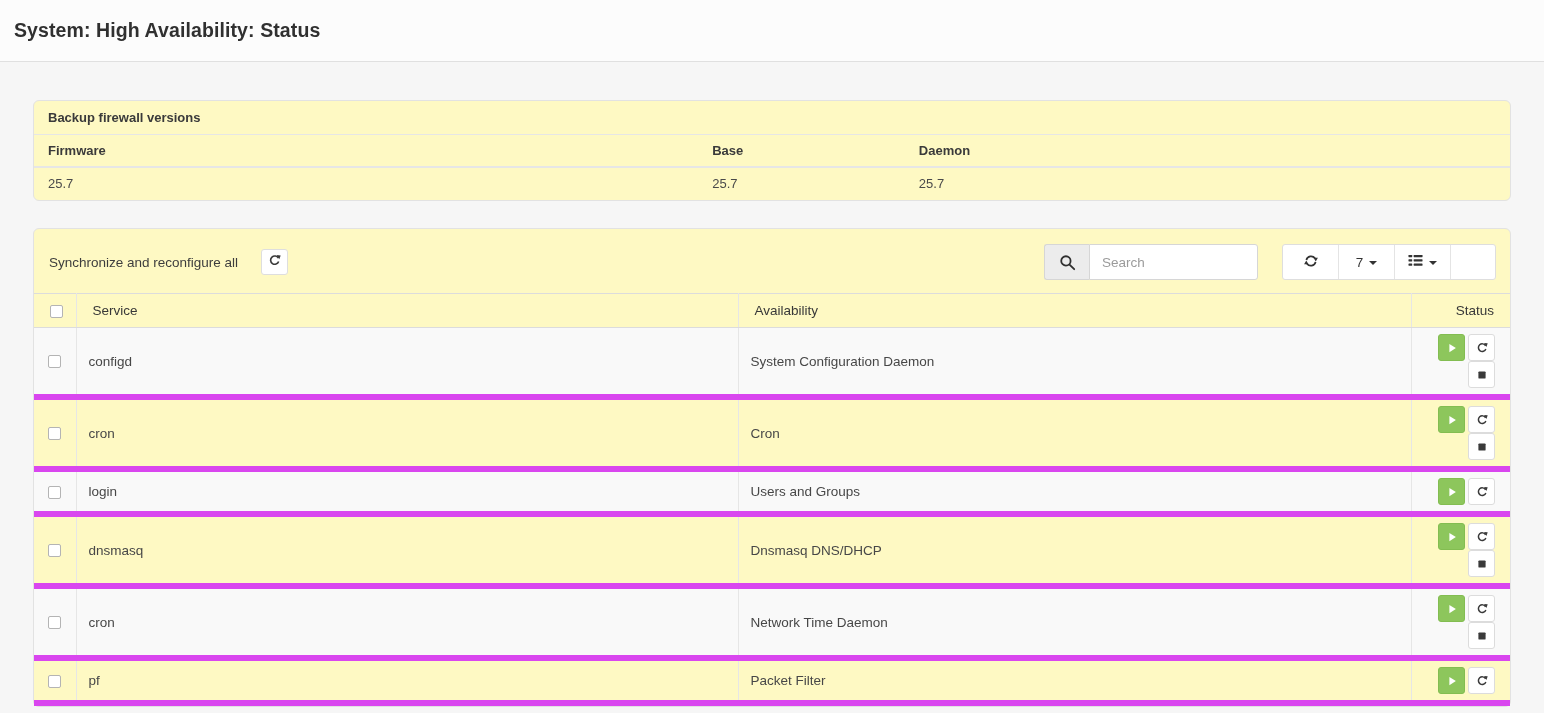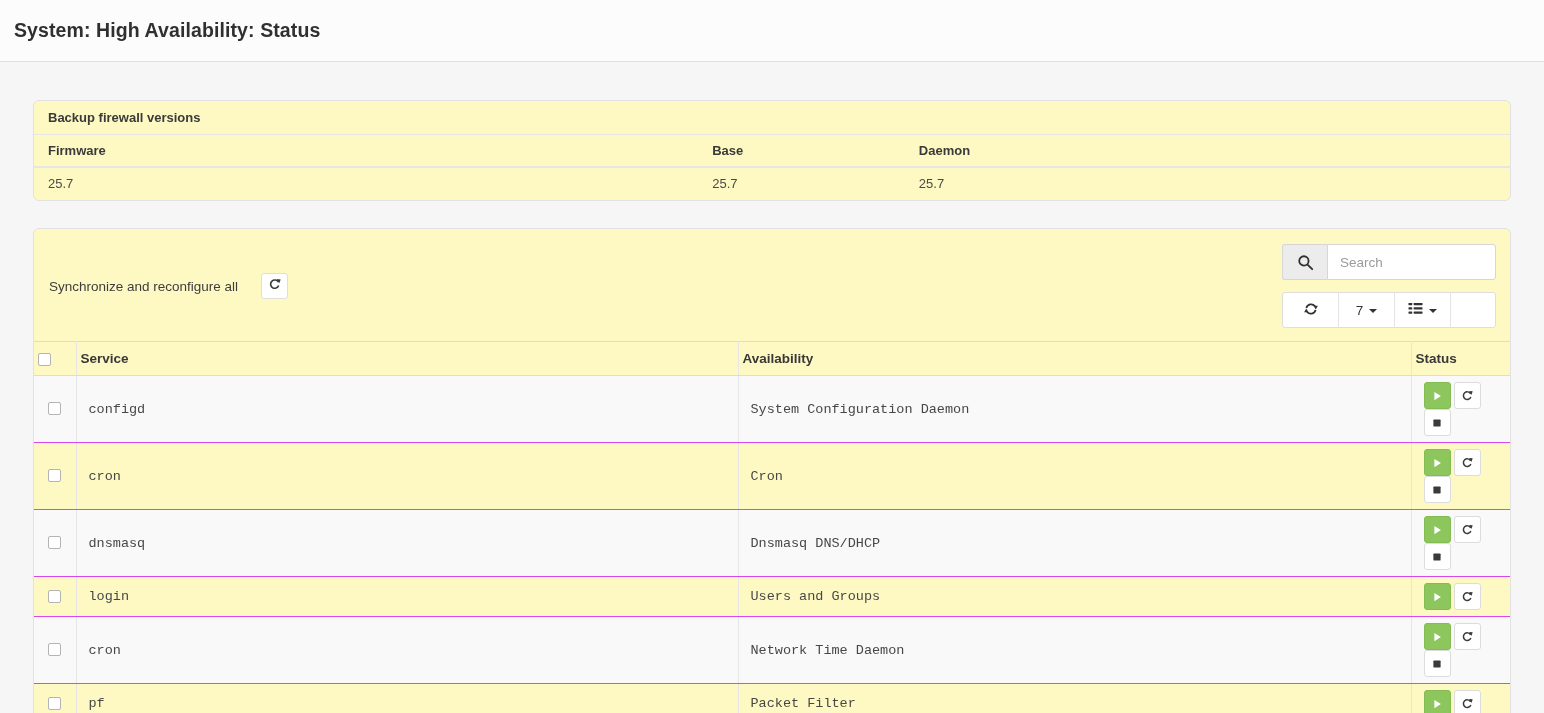--- a/index.html
+++ b/index.html
@@ -35,21 +35,21 @@
 
   .gap { height:27px; }
 
   
   .toolbar { display:flex; justify-content:space-between; align-items:center; padding:15px 14px 13px; }
   .sync { display:flex; align-items:center; gap:23px; font-size:13.5px; color:#3d3d3d; padding-left:1px; }
   .btn-xs {
     width:27px; height:26px; background:#fff; border:1px solid #dedede; border-radius:3px;
     display:flex; align-items:center; justify-content:center; color:#3a3a3a; cursor:pointer; padding:0;
   }
-  .toolbar-right { display:flex; align-items:center; gap:12px;flex-direction:column; }
+  .toolbar-right { display:flex; align-items:center; gap:24px; }
   .search-group { display:flex; height:36px; }
   .search-addon {
     width:45px; background:#ececec; border:1px solid #d6d6d6; border-right:none;
     border-radius:3px 0 0 3px; display:flex; align-items:center; justify-content:center; color:#2f2f2f;
   }
   .search-input {
     width:169px; height:36px; border:1px solid #d6d6d6; border-radius:0 3px 3px 0;
     padding:0 12px; font-size:13.5px; font-family:inherit; color:#333; outline:none; background:#fff;
   }
   .search-input::placeholder { color:#9b9b9b; }
@@ -62,27 +62,27 @@
   .tbtn:last-child { border-right:none; }
   .tbtn-empty { min-width:44px; cursor:default; }
   .caret {
     width:0; height:0; border-left:4px solid transparent; border-right:4px solid transparent;
     border-top:4px solid #333; display:inline-block; margin-top:1px;
   }
 
   
   .stable { width:100%; border-collapse:collapse; font-size:13.5px; table-layout:fixed; }
   .stable thead th {
-    text-align:left; font-weight:bold; color:#383838;
+    text-align:left; font-weight:normal; color:#383838;
     border-top:1px solid #dcdcdc; border-bottom:1px solid #dcdcdc;
-    padding:9px 4px;
+    padding:9px 16px;
   }
   .stable th, .stable td { border-right:1px solid #e6e6e6; }
-  .stable th:last-child, .stable td:last-child { border-right:none; }
-  .stable tbody td { padding:6px 12px; border-bottom:1px solid #d946ef; color:#474747; height:39px;font-family:Liberation Mono, monospace; }
+  .stable th:last-child, .stable td:last-child { border-right:none;text-align:right; }
+  .stable tbody td { padding:6px 12px; border-bottom:6px solid #d946ef; color:#474747; height:39px; }
   .stable tbody tr:nth-child(odd) { background:#f9f9f9; }
   .c-check { width:42px; text-align:center; }
   .c-serv  { width:662px; }
   .c-desc  { width:673px; }
   .cb {
     width:13px; height:13px; display:inline-block; vertical-align:middle;
     background:#fff; border:1px solid #b4b4b4; border-radius:2px; cursor:pointer;
   }
   .act {
     width:27px; height:27px; border-radius:3px; margin-right:3px; padding:0; cursor:pointer;
@@ -238,20 +238,39 @@
               </button><button class="act act-white">
                 <span style="display: flex;">
                   <svg width="12" height="12" viewBox="0 0 16 16" fill="currentColor">
                     <rect x="3.2" y="3.2" width="9.6" height="9.6" rx="1.2"></rect>
                   </svg>
                 </span>
               </button></td>
           </tr>
           <tr>
             <td class="c-check"><span class="cb"></span></td>
+            <td class="c-serv">login</td>
+            <td class="c-desc">Users and Groups</td>
+            <td><button class="act act-green">
+                <span style="display: flex;">
+                  <svg width="12" height="12" viewBox="0 0 16 16" fill="currentColor">
+                    <polygon points="4.5,2.5 13.2,8 4.5,13.5"></polygon>
+                  </svg>
+                </span>
+              </button><button class="act act-white">
+                <span style="display: flex;">
+                  <svg width="12" height="12" viewBox="0 0 16 16" fill="none">
+                    <path d="M12.8 5.1 A5.1 5.1 0 1 0 13.1 9.3" stroke="currentColor" stroke-width="2"></path>
+                    <path d="M10.7 1.2 L15.6 1.8 L13.9 6.5 Z" fill="currentColor"></path>
+                  </svg>
+                </span>
+              </button></td>
+          </tr>
+          <tr>
+            <td class="c-check"><span class="cb"></span></td>
             <td class="c-serv">dnsmasq</td>
             <td class="c-desc">Dnsmasq DNS/DHCP</td>
             <td><button class="act act-green">
                 <span style="display: flex;">
                   <svg width="12" height="12" viewBox="0 0 16 16" fill="currentColor">
                     <polygon points="4.5,2.5 13.2,8 4.5,13.5"></polygon>
                   </svg>
                 </span>
               </button><button class="act act-white">
                 <span style="display: flex;">
@@ -263,39 +282,20 @@
               </button><button class="act act-white">
                 <span style="display: flex;">
                   <svg width="12" height="12" viewBox="0 0 16 16" fill="currentColor">
                     <rect x="3.2" y="3.2" width="9.6" height="9.6" rx="1.2"></rect>
                   </svg>
                 </span>
               </button></td>
           </tr>
           <tr>
             <td class="c-check"><span class="cb"></span></td>
-            <td class="c-serv">login</td>
-            <td class="c-desc">Users and Groups</td>
-            <td><button class="act act-green">
-                <span style="display: flex;">
-                  <svg width="12" height="12" viewBox="0 0 16 16" fill="currentColor">
-                    <polygon points="4.5,2.5 13.2,8 4.5,13.5"></polygon>
-                  </svg>
-                </span>
-              </button><button class="act act-white">
-                <span style="display: flex;">
-                  <svg width="12" height="12" viewBox="0 0 16 16" fill="none">
-                    <path d="M12.8 5.1 A5.1 5.1 0 1 0 13.1 9.3" stroke="currentColor" stroke-width="2"></path>
-                    <path d="M10.7 1.2 L15.6 1.8 L13.9 6.5 Z" fill="currentColor"></path>
-                  </svg>
-                </span>
-              </button></td>
-          </tr>
-          <tr>
-            <td class="c-check"><span class="cb"></span></td>
             <td class="c-serv">cron</td>
             <td class="c-desc">Network Time Daemon</td>
             <td><button class="act act-green">
                 <span style="display: flex;">
                   <svg width="12" height="12" viewBox="0 0 16 16" fill="currentColor">
                     <polygon points="4.5,2.5 13.2,8 4.5,13.5"></polygon>
                   </svg>
                 </span>
               </button><button class="act act-white">
                 <span style="display: flex;">

